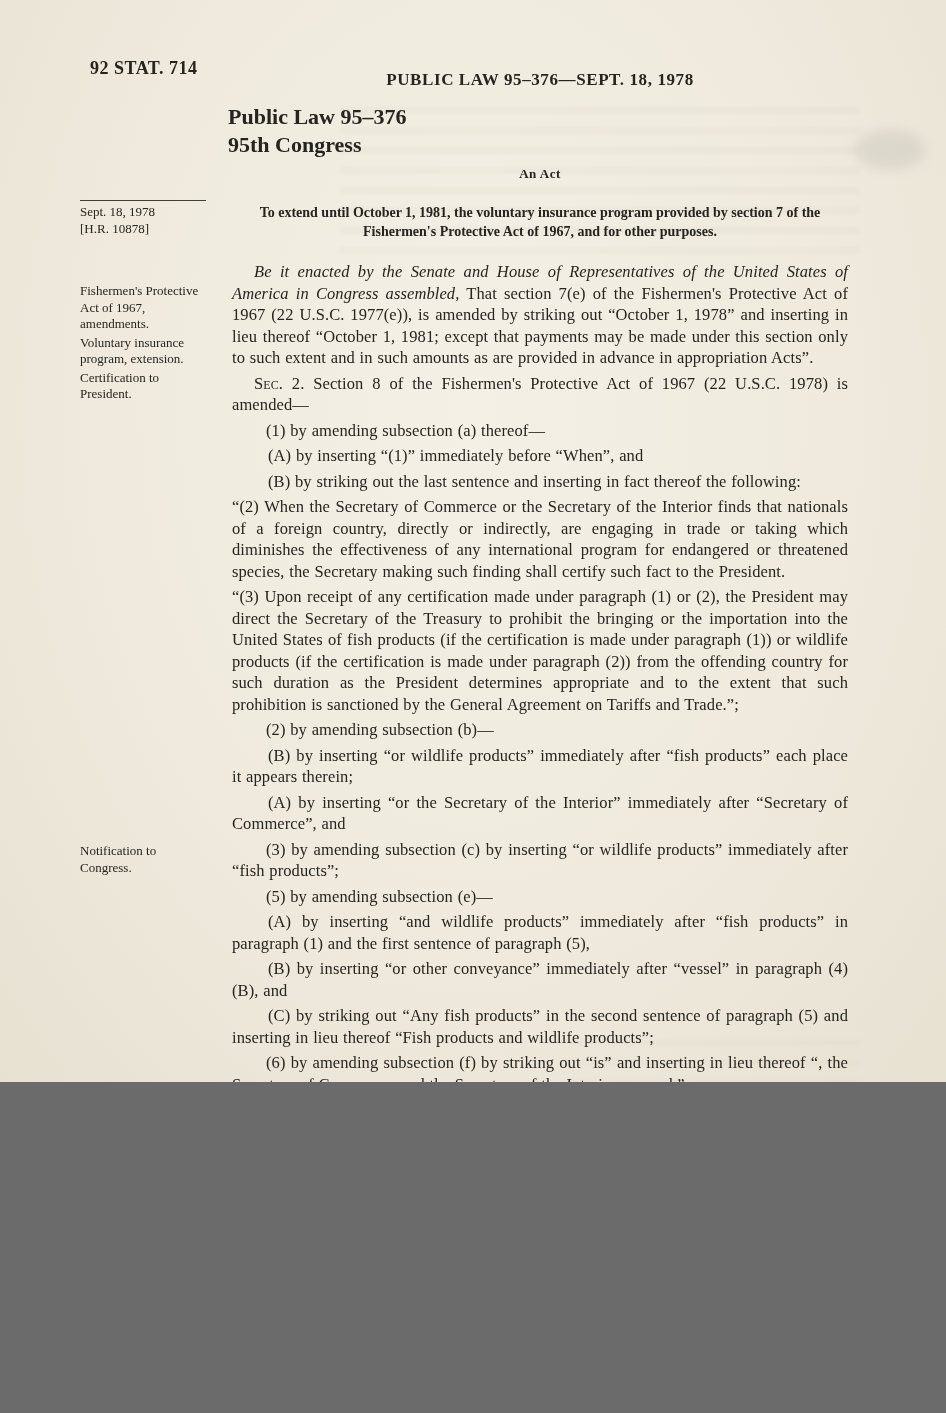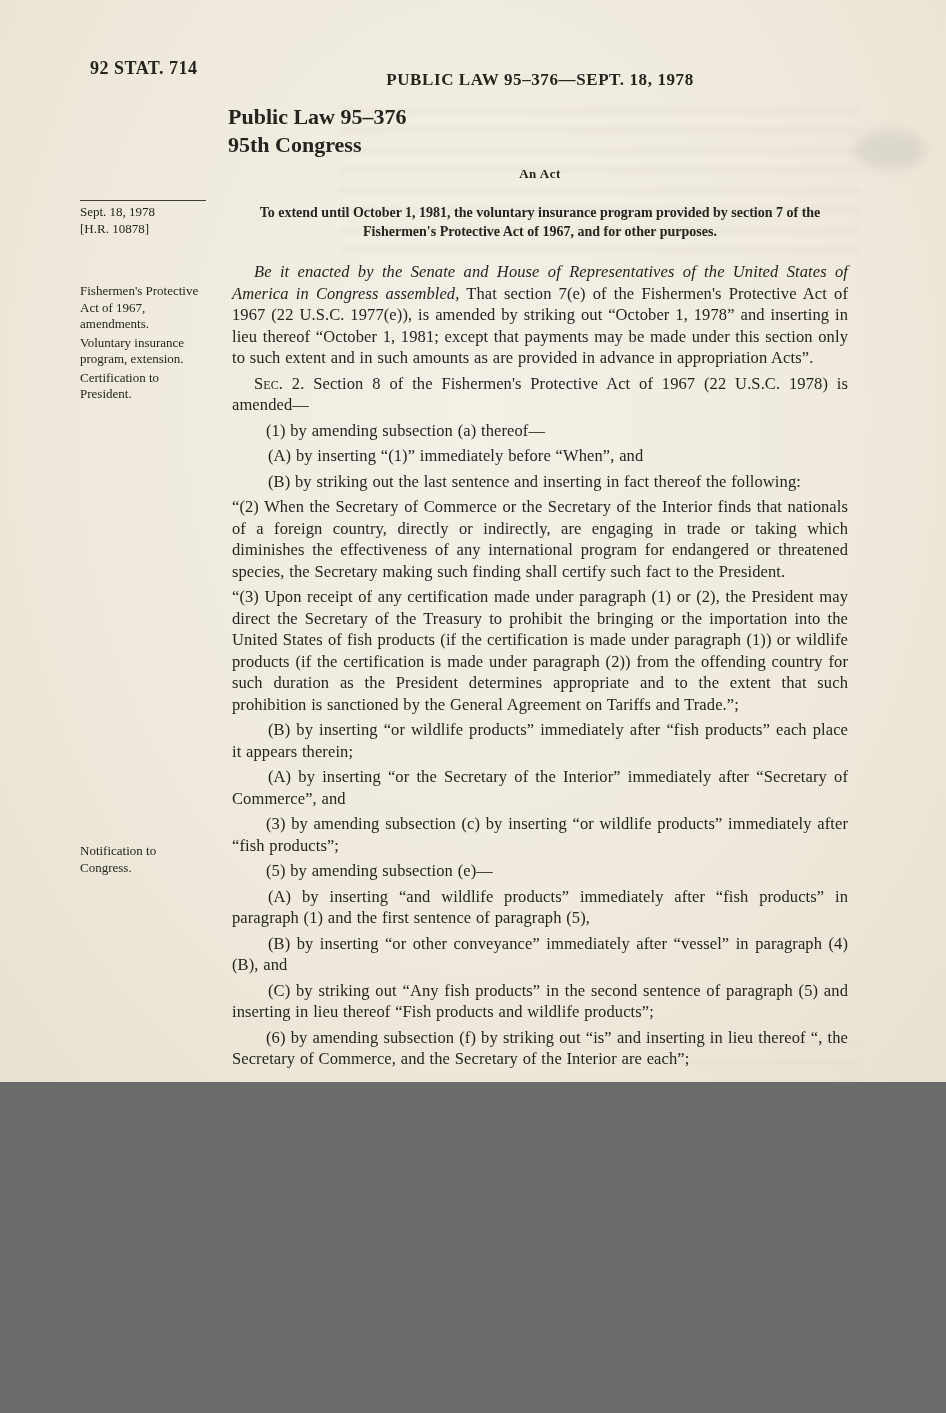--- a/index.html
+++ b/index.html
@@ -120,20 +120,21 @@
   <div class="body-col">
     <p class="ind1"><span class="it">Be it enacted by the Senate and House of Representatives of the United States of America in Congress assembled,</span><span> That section 7(e) of the Fishermen's Protective Act of 1967 (22 U.S.C. 1977(e)), is amended by striking out “October 1, 1978” and inserting in lieu thereof “October 1, 1981; except that payments may be made under this section only to such extent and in such amounts as are provided in advance in appropriation Acts”.</span></p>
 
     <p class="ind1"><span class="sc">Sec. 2.</span><span> Section 8 of the Fishermen's Protective Act of 1967 (22 U.S.C. 1978) is amended—</span></p>
 
     <p class="lvl1">(1) by amending subsection (a) thereof—</p>
     <p class="lvl2">(A) by inserting “(1)” immediately before “When”, and</p>
     <p class="lvl2">(B) by striking out the last sentence and inserting in fact thereof the following:</p>
     <p class="quoted">“(2) When the Secretary of Commerce or the Secretary of the Interior finds that nationals of a foreign country, directly or indirectly, are engaging in trade or taking which diminishes the effectiveness of any international program for endangered or threatened species, the Secretary making such finding shall certify such fact to the President.</p>
     <p class="quoted">“(3) Upon receipt of any certification made under paragraph (1) or (2), the President may direct the Secretary of the Treasury to prohibit the bringing or the importation into the United States of fish products (if the certification is made under paragraph (1)) or wildlife products (if the certification is made under paragraph (2)) from the offending country for such duration as the President determines appropriate and to the extent that such prohibition is sanctioned by the General Agreement on Tariffs and Trade.”;</p>
+    <p class="lvl1">(2) by amending subsection (b)—</p>
     <p class="lvl2">(B) by inserting “or wildlife products” immediately after “fish products” each place it appears therein;</p>
     <p class="lvl2">(A) by inserting “or the Secretary of the Interior” immediately after “Secretary of Commerce”, and</p>
     <p class="lvl1">(3) by amending subsection (c) by inserting “or wildlife products” immediately after “fish products”;</p>
     <p class="lvl1">(5) by amending subsection (e)—</p>
     <p class="lvl2">(A) by inserting “and wildlife products” immediately after “fish products” in paragraph (1) and the first sentence of paragraph (5),</p>
     <p class="lvl2">(B) by inserting “or other conveyance” immediately after “vessel” in paragraph (4)(B), and</p>
     <p class="lvl2">(C) by striking out “Any fish products” in the second sentence of paragraph (5) and inserting in lieu thereof “Fish products and wildlife products”;</p>
     <p class="lvl1">(6) by amending subsection (f) by striking out “is” and inserting in lieu thereof “, the Secretary of Commerce, and the Secretary of the Interior are each”;</p>
   </div>
 

